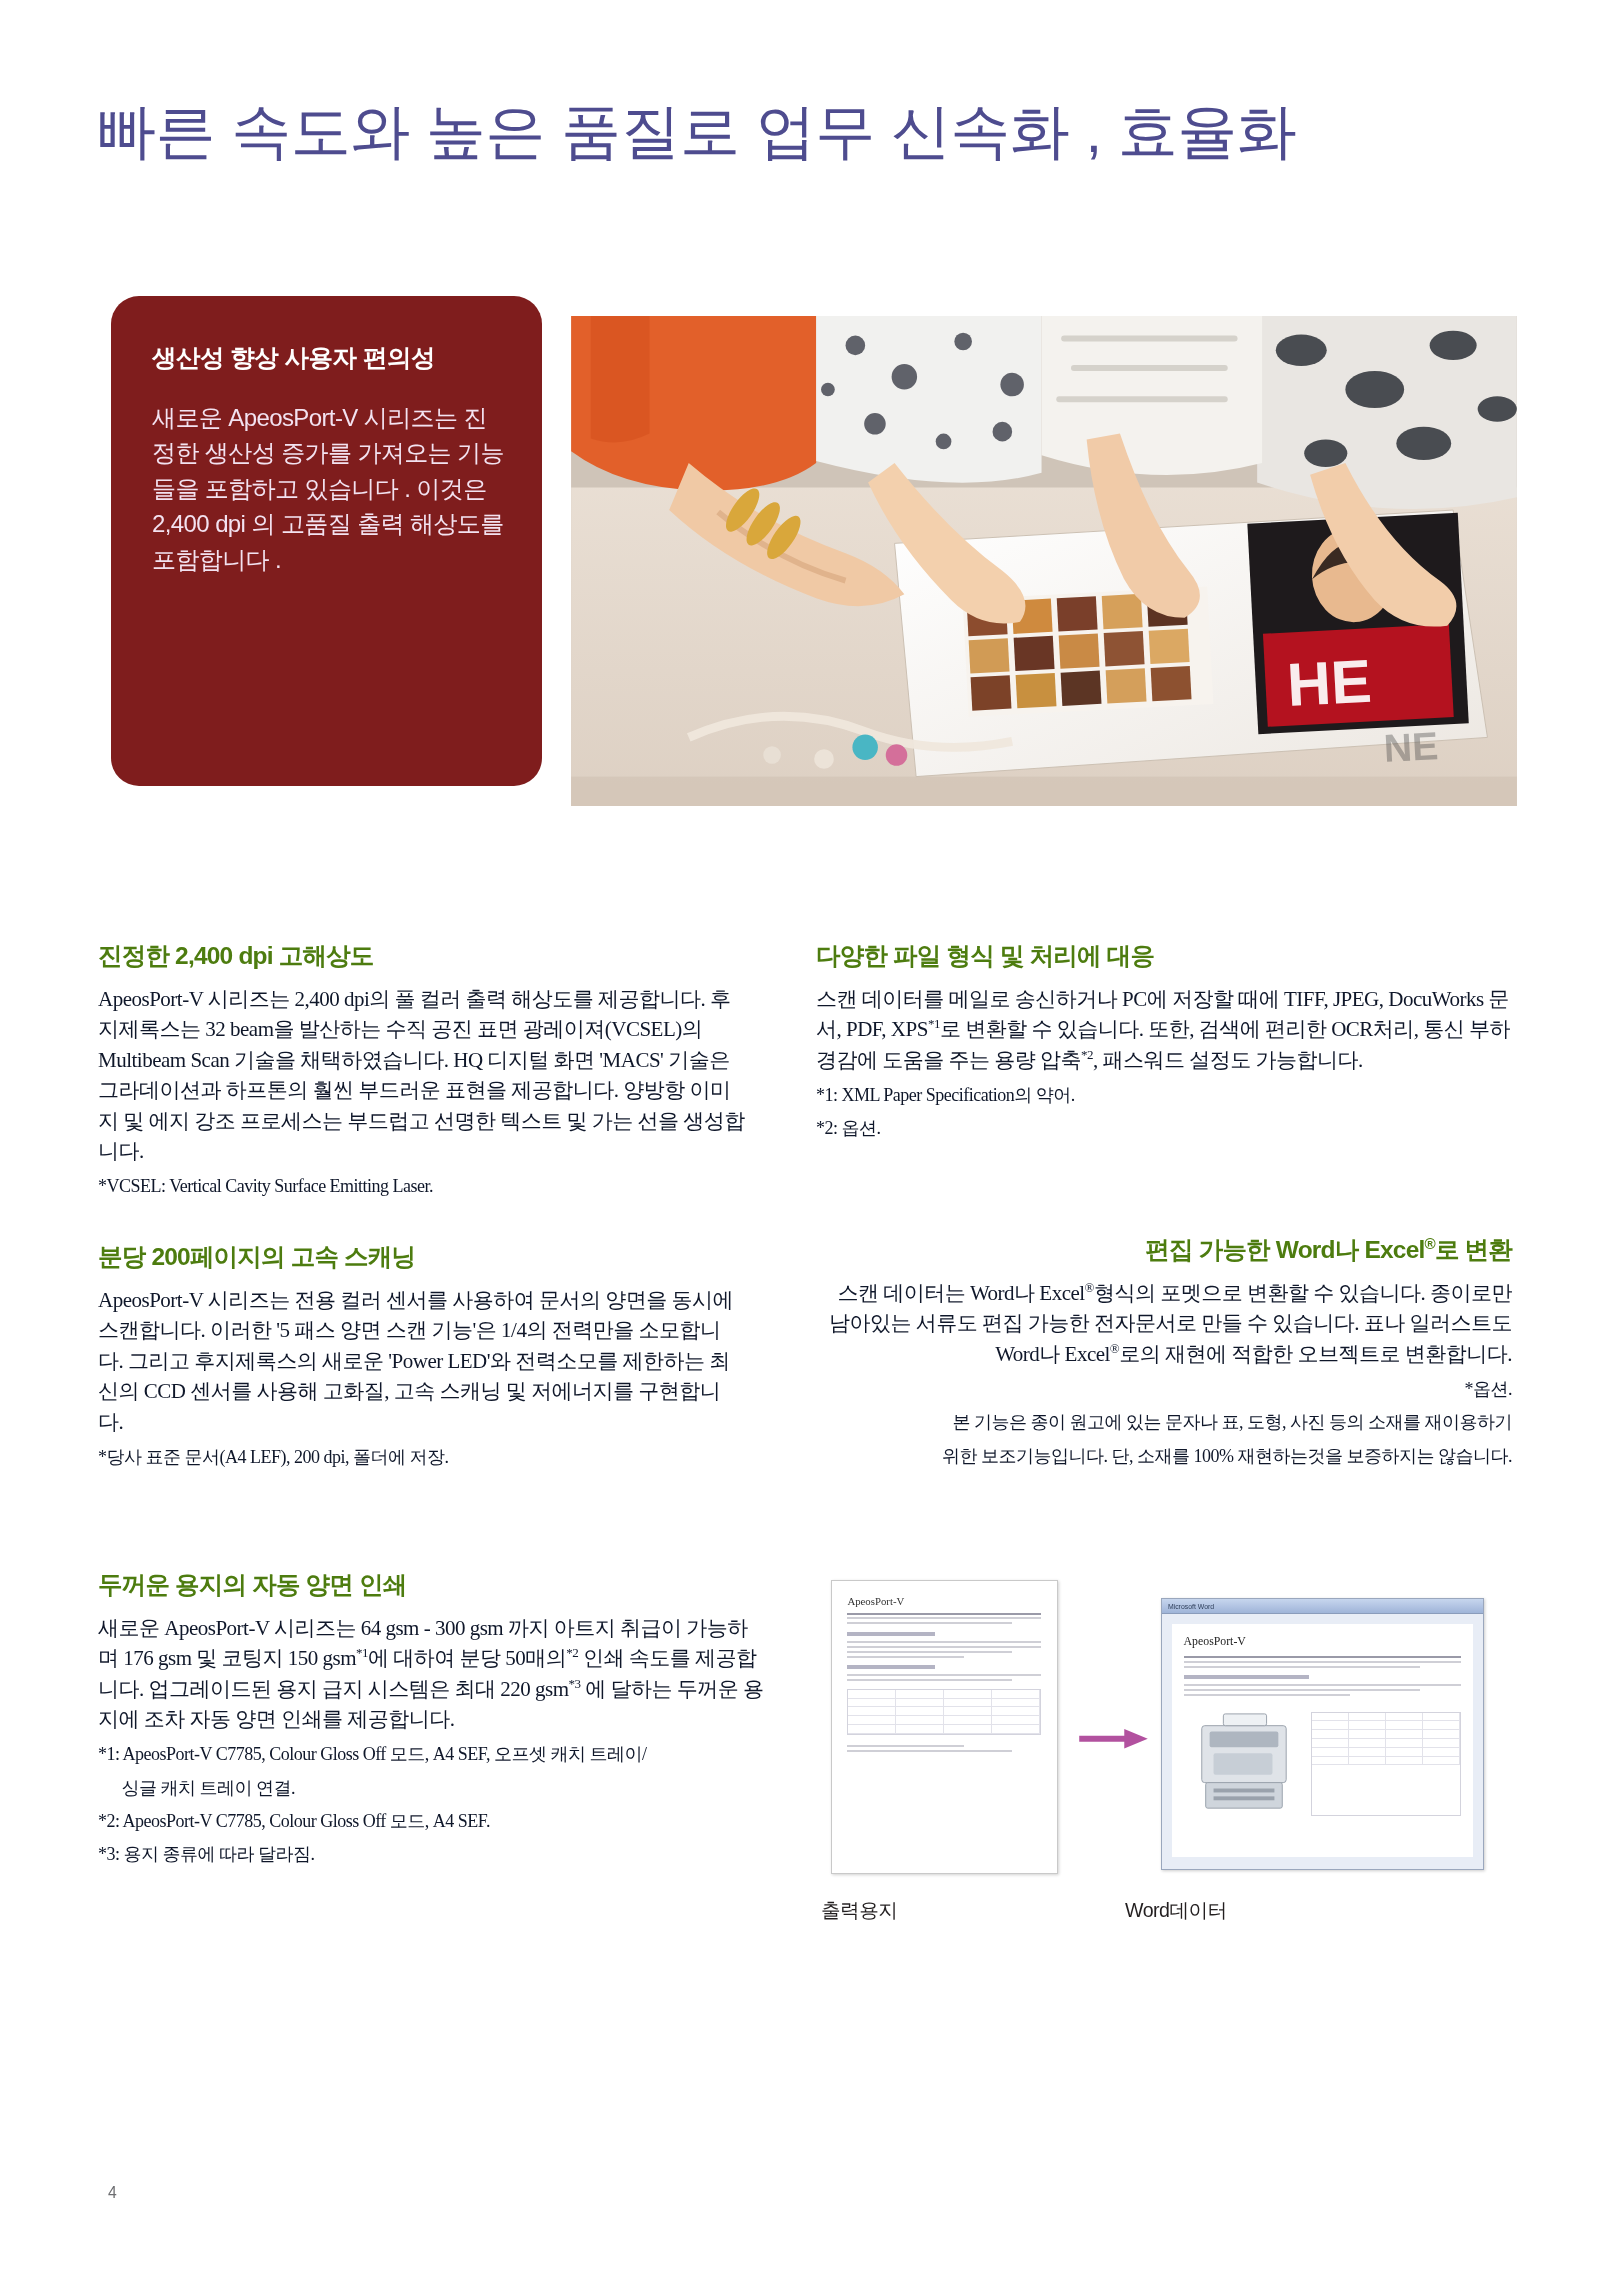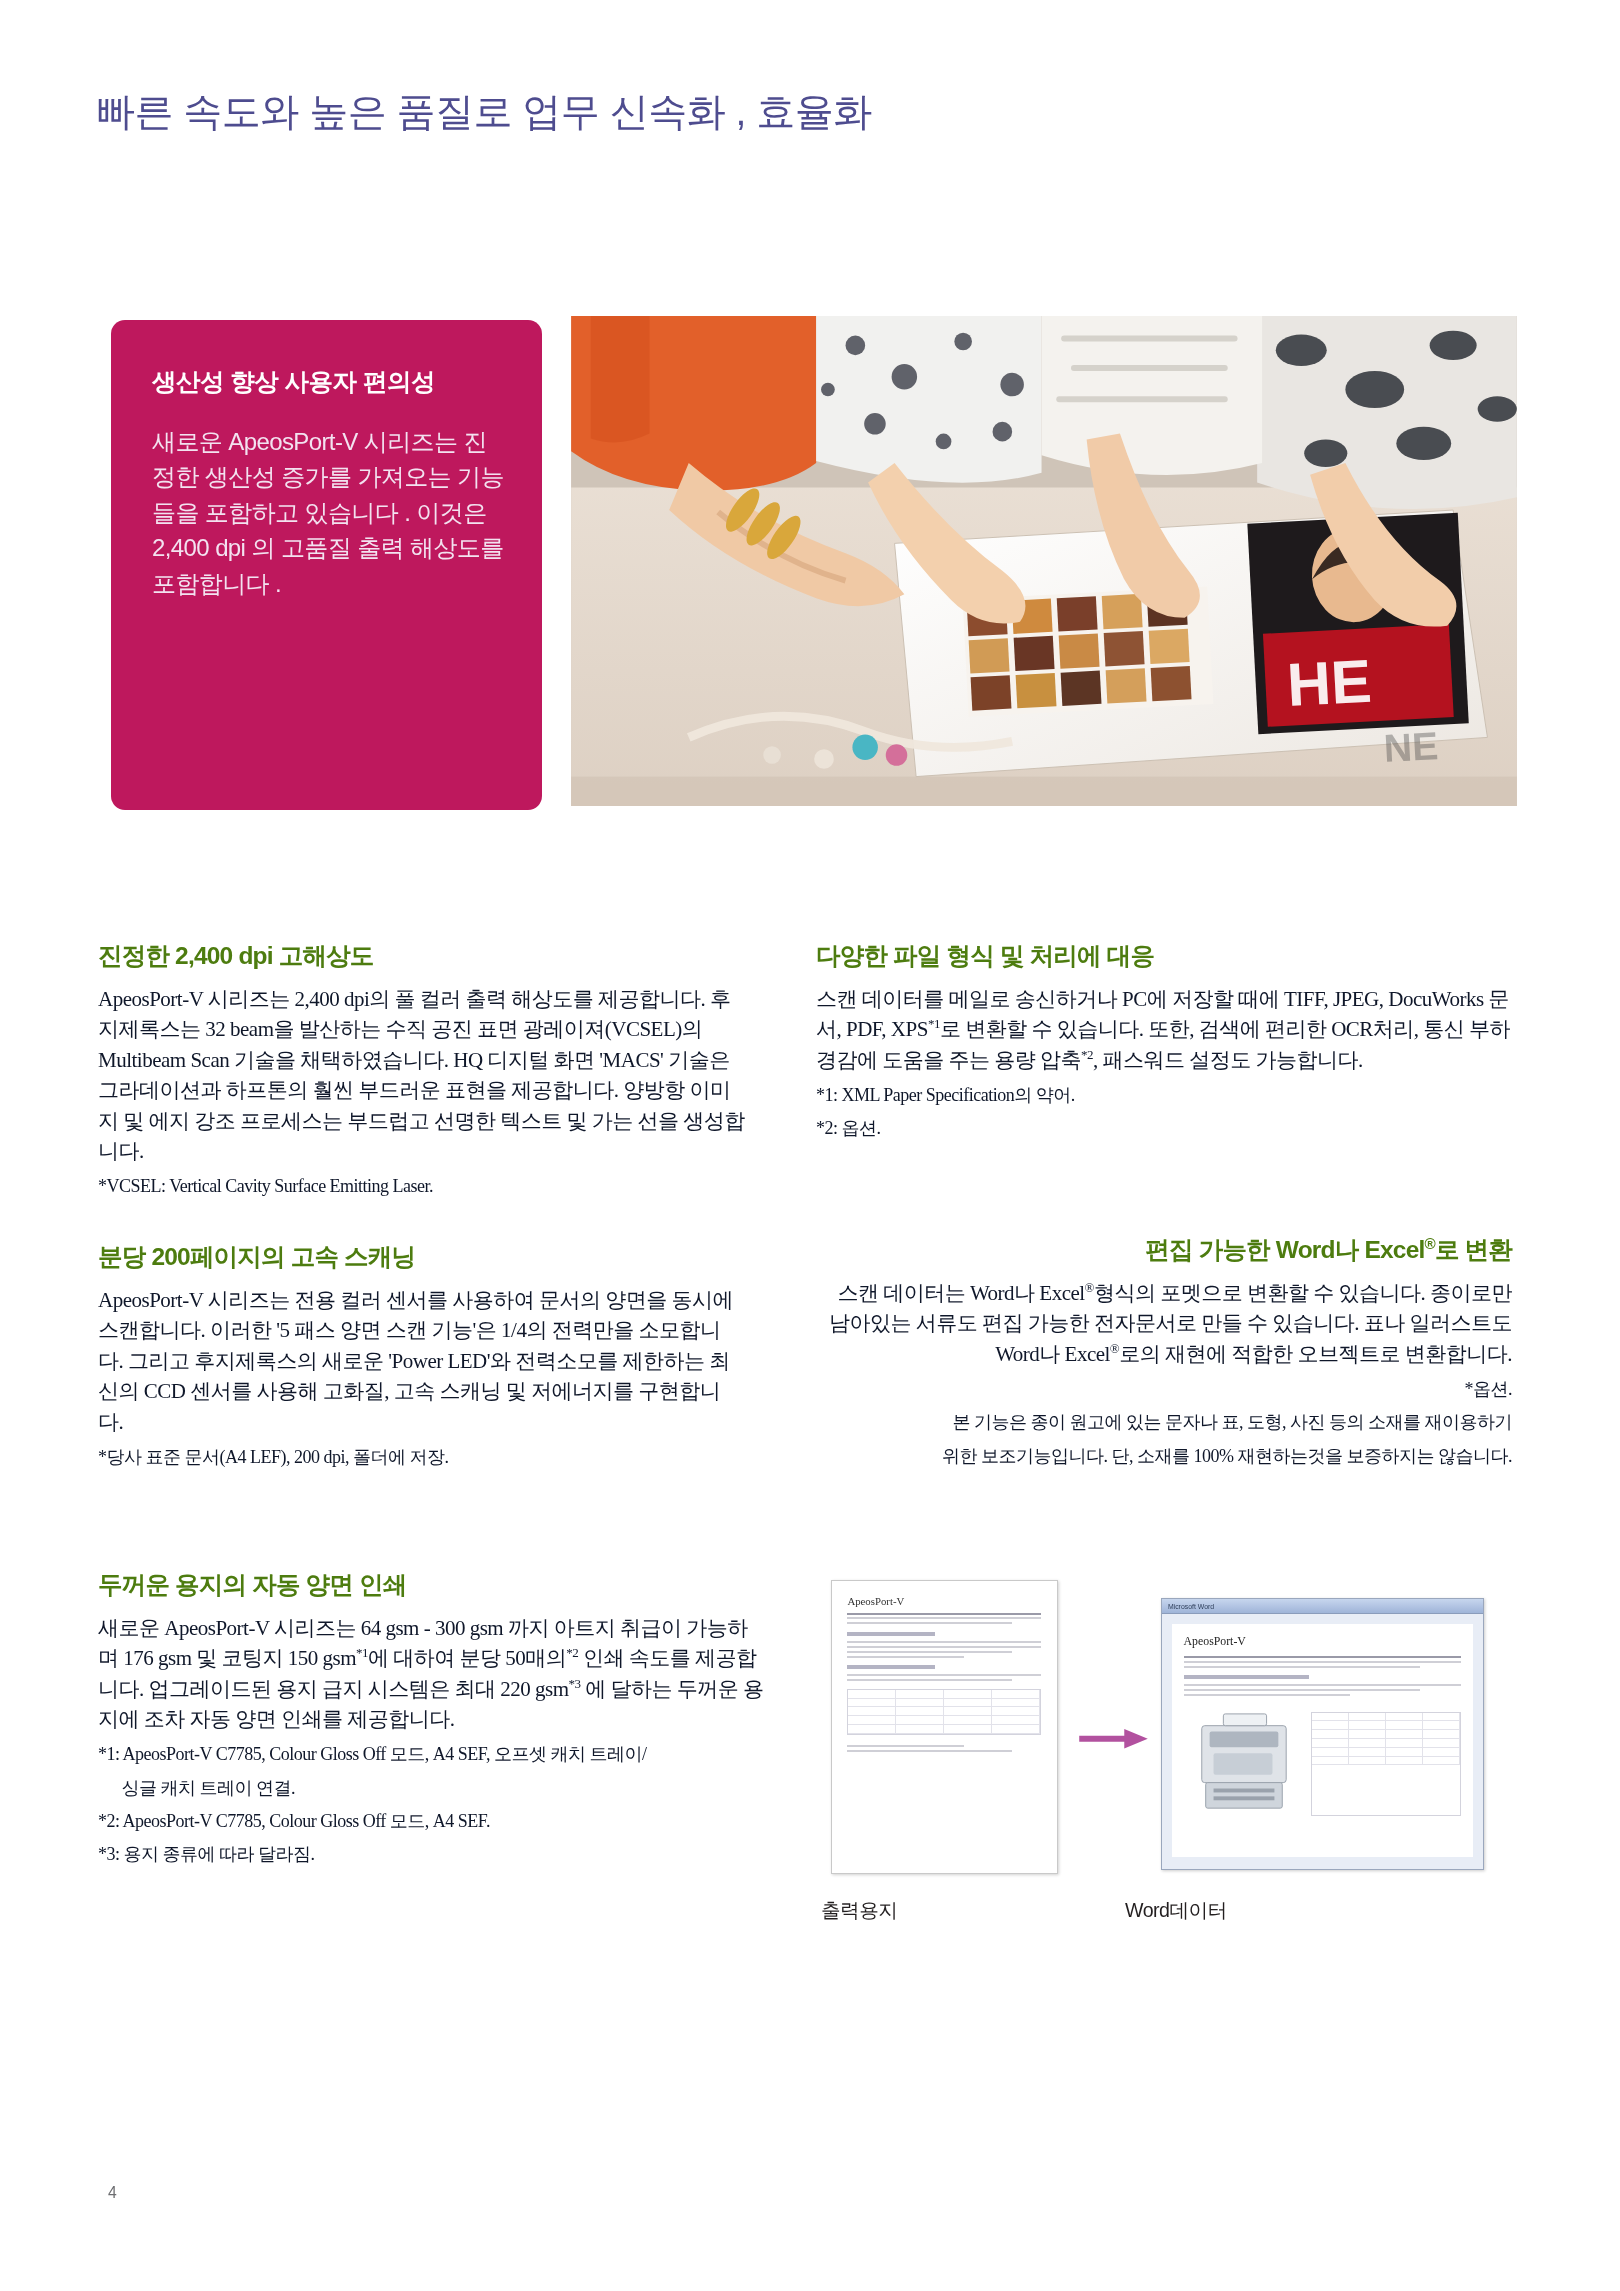--- a/index.html
+++ b/index.html
@@ -16,40 +16,40 @@
 
   .page {
     position: absolute;
     inset: 0;
   }
 
   
   .headline {
     position: absolute;
     left: 96px;
-    top: 90px;
+    top: 98px;
     width: 1451px;
     font-family: "Liberation Sans", sans-serif;
     font-weight: 400;
-    font-size: 39px;
+    font-size: 60px;
     line-height: 1.12;
     letter-spacing: -0.5px;
     color: #4e4c8f;
     white-space: nowrap;
   }
 
   
   .callout {
     position: absolute;
     left: 111px;
-    top: 320px;
+    top: 296px;
     width: 431px;
     height: 490px;
-    background: #be185d;
-    border-radius: 14px;
+    background: #7f1d1d;
+    border-radius: 28px;
     padding: 45px 37px 29px 41px;
     color: #ffffff;
   }
   .callout-title {
     font-family: "Liberation Sans", sans-serif;
     font-weight: bold;
     font-size: 24.5px;
     letter-spacing: -0.5px;
     margin-bottom: 25.5px;
   }

